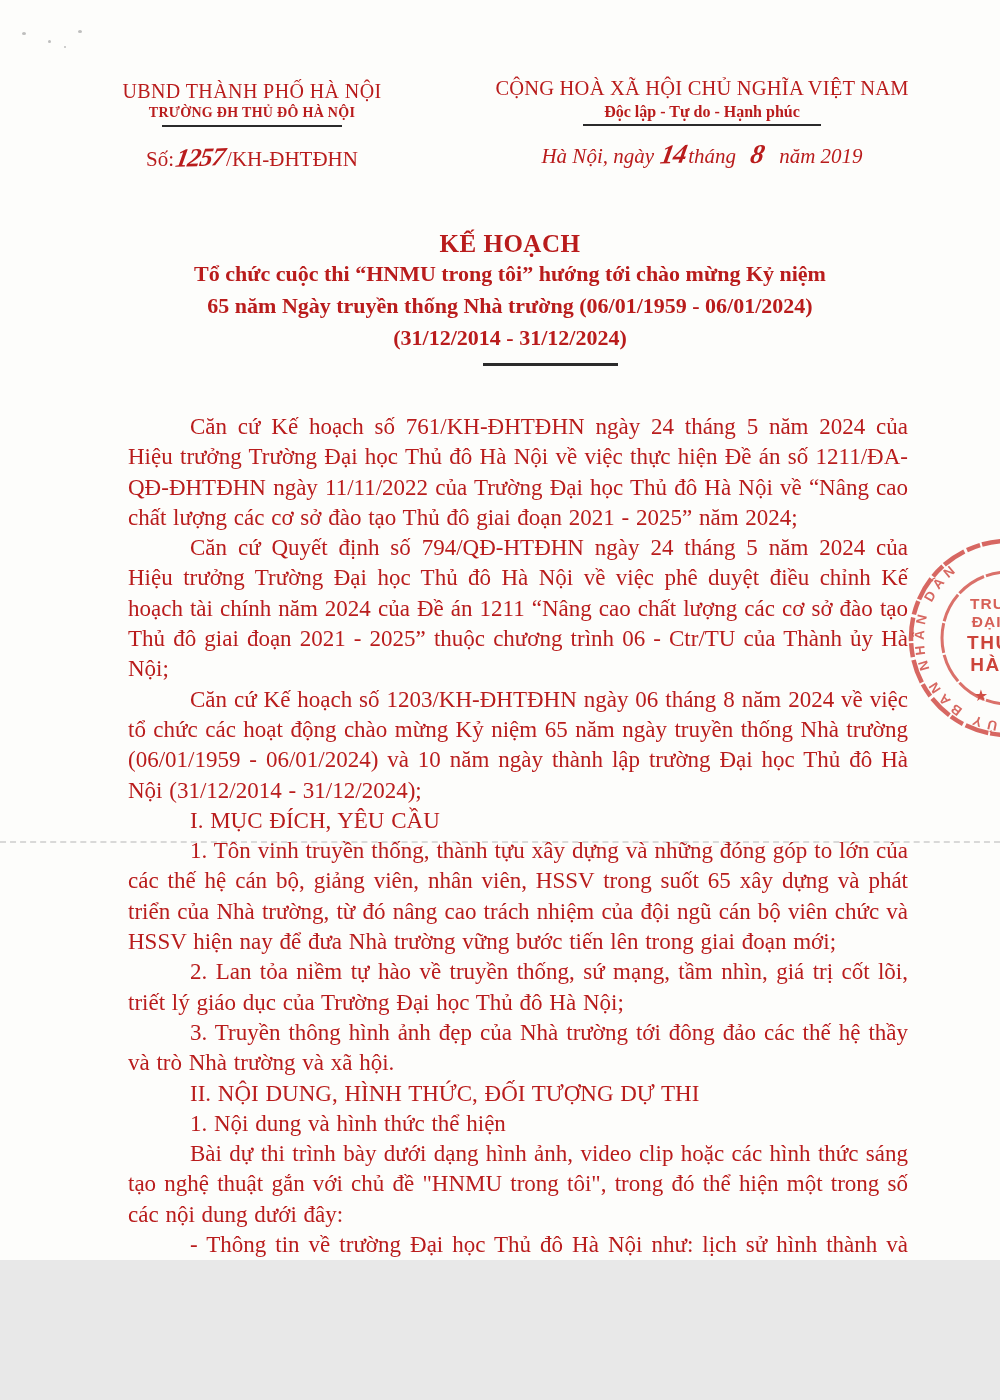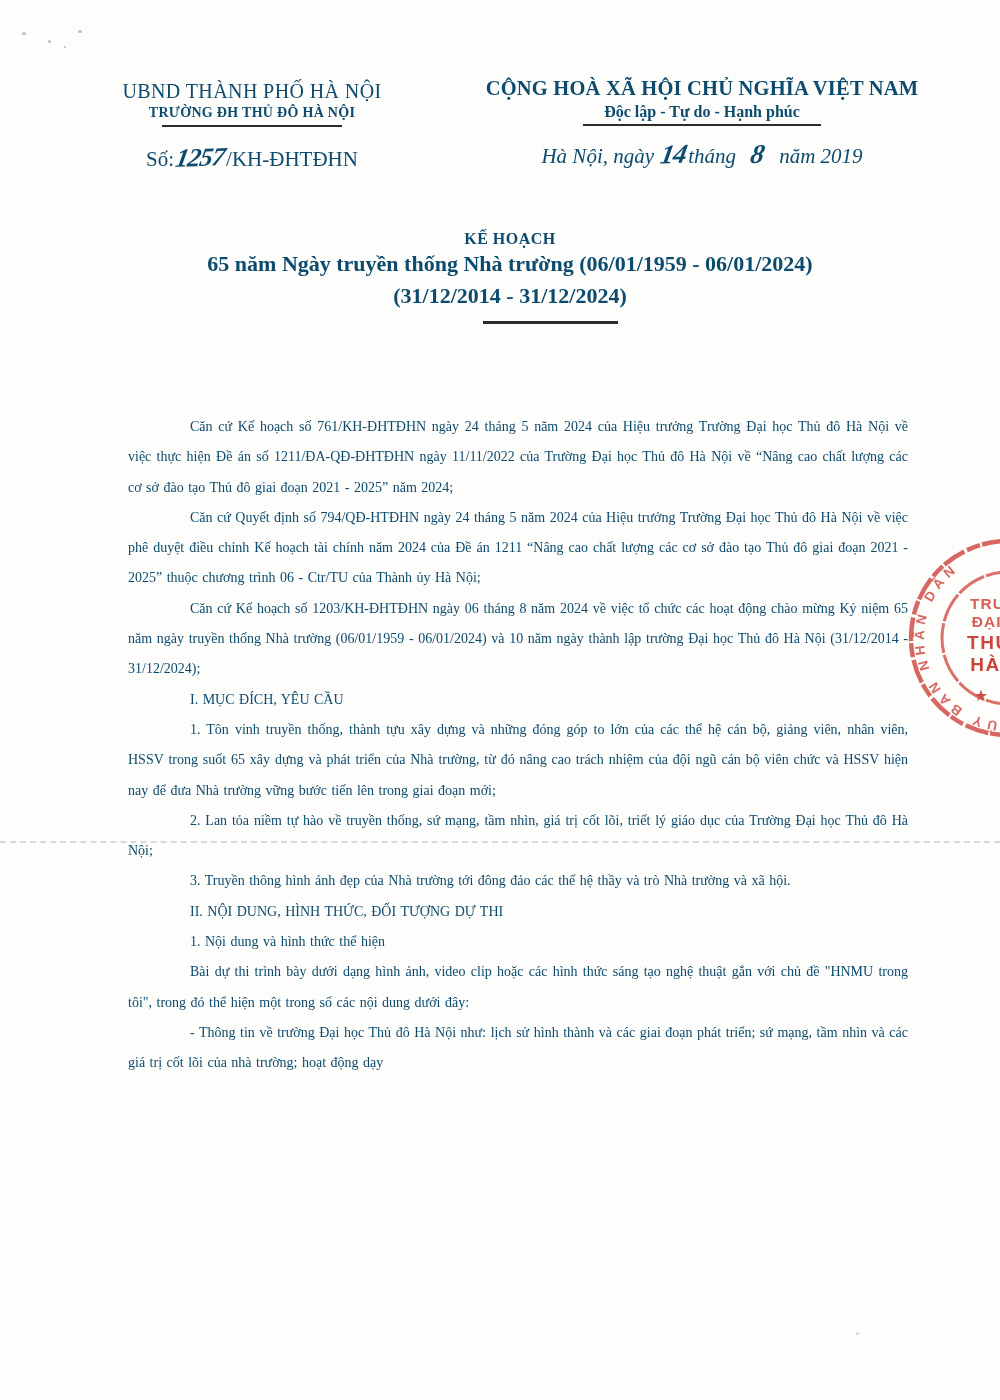--- a/index.html
+++ b/index.html
@@ -1,57 +1,57 @@
 <!DOCTYPE html>
 <html lang="vi"><head>
 <meta charset="utf-8">
 <style>
   * { margin:0; padding:0; box-sizing:border-box; }
   html,body { background:#e8e8e8; }
   .page {
     position:relative;
-    width:1000px; height:1400px;
+    width:1000px; height:1260px;
     margin:0 auto;
     background:#fdfdfb;
     overflow:hidden;
     font-family:"Liberation Serif","DejaVu Serif",serif;
-    color:#0c4a6e;
+    color:#b91c1c;
   }
   
   .speck { position:absolute; background:#8a8a8a; opacity:.55; border-radius:50%; }
   
   .header-left  { position:absolute; left:52px;  top:80px;  width:400px; text-align:center; }
   .header-right { position:absolute; left:458px; top:77px;  width:488px; text-align:center; }
   .org-parent  { font-size:20px;   letter-spacing:.4px; }
   .org-name    { font-size:14px;   font-weight:bold; letter-spacing:.3px; margin-top:2px; }
   .rule-left   { width:180px; border-bottom:2px solid #2b2b2b; margin:4px auto 0; }
-  .country     { font-size:20.5px; font-weight:bold; letter-spacing:.2px; }
+  .country     { font-size:20.5px; font-weight:normal; letter-spacing:.2px; }
   .motto       { font-size:16px;   font-weight:bold; margin-top:3px; }
   .rule-right  { width:238px; border-bottom:2px solid #2b2b2b; margin:3px auto 0; }
   .so-line     { margin-top:20px; font-size:21px; text-align:center; }
   .date-line   { margin-top:18px; font-size:21px; font-style:italic; text-align:center; }
   .hand {
     display:inline-block;
     font-style:italic; font-weight:bold;
     font-size:26px; line-height:20px;
     transform:skewX(-12deg) rotate(-2deg);
     letter-spacing:-1px;
     padding:0 2px;
   }
   .hand-small { font-size:27px; }
   
   .title-block { position:absolute; left:115px; top:230px; width:790px; text-align:center; }
-  .doc-type    { font-size:16px; font-weight:bold; letter-spacing:.5px; }
+  .doc-type    { font-size:25px; font-weight:bold; letter-spacing:.5px; }
   .title-line  { font-size:22px; font-weight:bold; line-height:32px; }
   .title-line:first-of-type { margin-top:6px; }
   .title-rule  { width:135px; border-bottom:3px solid #2b2b2b; margin:9px auto 0; transform:translateX(40px); }
   
   .body-block { position:absolute; left:128px; top:412px; width:780px; }
   .body-block p {
-    font-size:14px; line-height:30.3px;
+    font-size:23px; line-height:30.3px;
     text-align:justify; text-indent:62px;
     word-spacing:1px;
   }
   .body-block p.heading { font-weight:normal; text-align:left; }
   
   .artifact-line {
     position:absolute; left:0; top:841px; width:1000px;
     border-top:2px dashed #c6c6c6; opacity:.65;
   }
   
@@ -90,20 +90,21 @@
     <div class="date-line">
       <span>Hà Nội, ngày</span>
       <span class="hand hand-small">14</span><span>tháng</span>
       <span class="hand hand-small" style="margin:0 8px;">8</span>
       <span>năm  2019</span>
     </div>
   </div>
 
   <div class="title-block">
     <div class="doc-type">KẾ HOẠCH</div>
+    <div class="title-line">Tổ chức cuộc thi “HNMU trong tôi” hướng tới chào mừng Kỷ niệm</div>
     <div class="title-line">65 năm Ngày truyền thống Nhà trường (06/01/1959 - 06/01/2024)</div>
     <div class="title-line">(31/12/2014 - 31/12/2024)</div>
     <div class="title-rule"></div>
   </div>
 
   <div class="artifact-line"></div>
 
   <div class="body-block">
     <p>Căn cứ Kế hoạch số 761/KH-ĐHTĐHN ngày 24 tháng 5 năm 2024 của Hiệu trưởng Trường Đại học Thủ đô Hà Nội về việc thực hiện Đề án số 1211/ĐA-QĐ-ĐHTĐHN ngày 11/11/2022 của Trường Đại học Thủ đô Hà Nội về “Nâng cao chất lượng các cơ sở đào tạo Thủ đô giai đoạn 2021 - 2025” năm 2024;</p>
     <p>Căn cứ Quyết định số 794/QĐ-HTĐHN ngày 24 tháng 5 năm 2024 của Hiệu trưởng Trường Đại học Thủ đô Hà Nội về việc phê duyệt điều chỉnh Kế hoạch tài chính năm 2024 của Đề án 1211 “Nâng cao chất lượng các cơ sở đào tạo Thủ đô giai đoạn 2021 - 2025” thuộc chương trình 06 - Ctr/TU của Thành ủy Hà Nội;</p>

